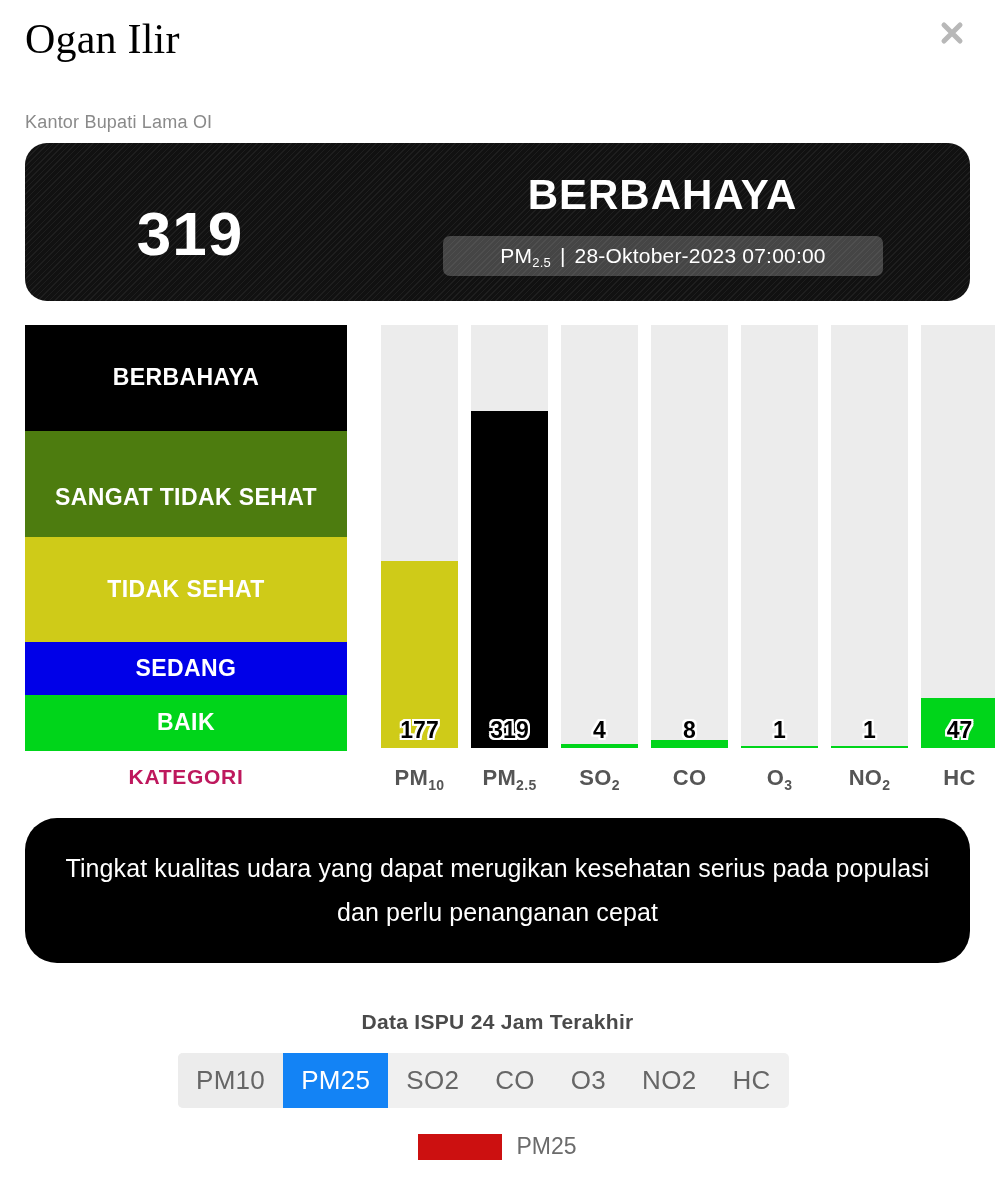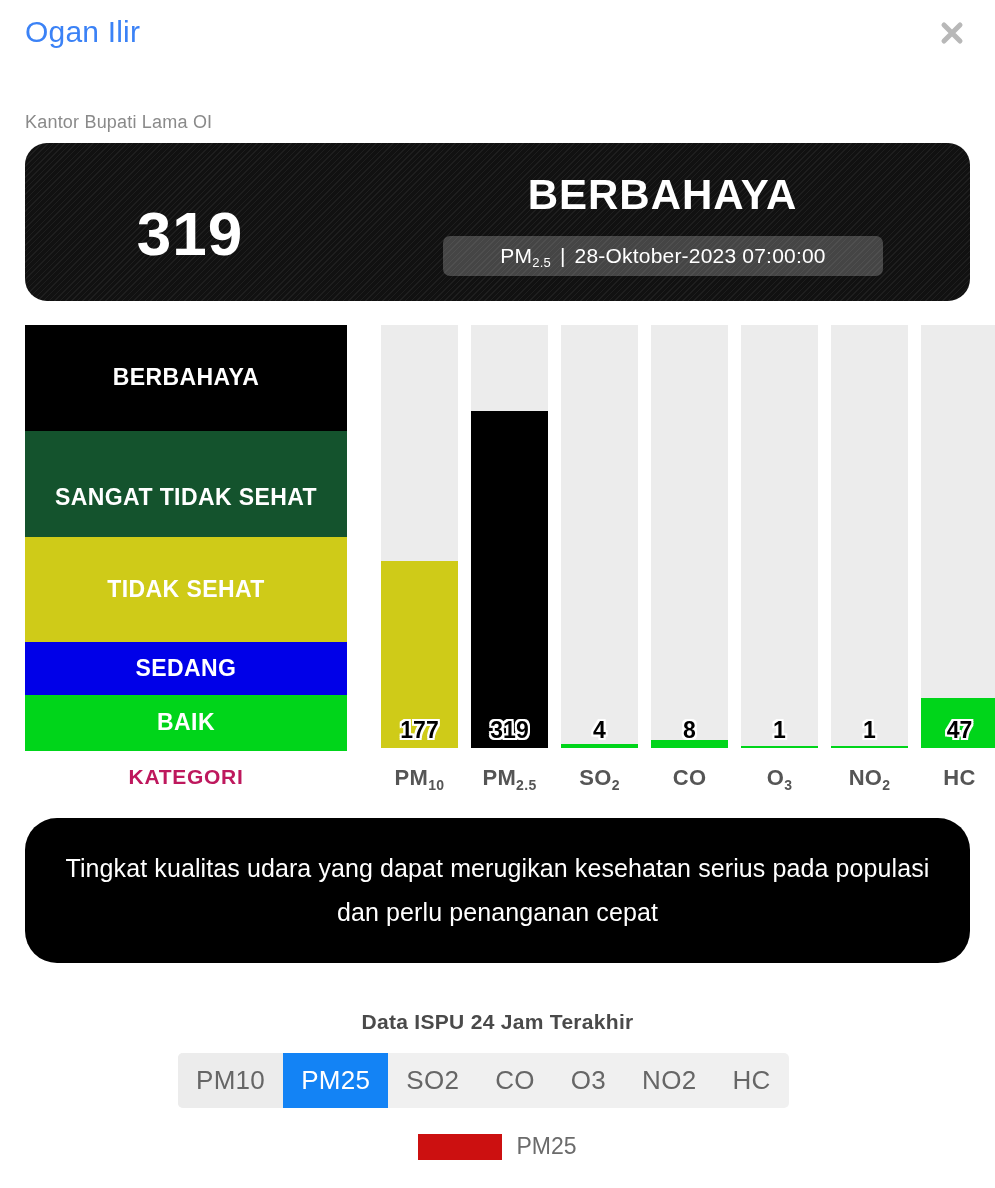--- a/index.html
+++ b/index.html
@@ -8,21 +8,21 @@
     background: #ffffff;
     font-family: "Liberation Sans", sans-serif;
     overflow: hidden;
   }
   .page { position: relative; width: 995px; height: 1188px; background:#fff; }
 
   
   .hdr { position:absolute; left:0; top:0; width:995px; height:120px; }
   .hdr-title {
     position:absolute; left:25px; top:15px;
-    font-size:30px; font-weight:400; color:#3b82f6; letter-spacing:0.2px;
+    font-size:42px; font-weight:400; color:#000000; letter-spacing:0.2px;font-family:Liberation Serif, serif;
   }
   .hdr-sub {
     position:absolute; left:25px; top:70px;
     font-size:18px; font-weight:400; color:#8a8a8a; letter-spacing:0.2px;margin-top:42px;
   }
   .close-btn {
     position:absolute; right:26px; top:16px; width:34px; height:34px;
     cursor:pointer; display:flex; align-items:center; justify-content:center;
   }
   .close-btn svg { display:block; }
@@ -158,21 +158,21 @@
       <span class="pill-sep">|</span>
       <span>28-Oktober-2023 07:00:00</span>
     </div>
   </div>
 
   <div class="chartblock">
     <div class="kat-col" id="kat-col">
         <div class="kat-band" style="top: 0px; height: 105.75px; background: rgb(0, 0, 0);">
           <span>BERBAHAYA</span>
         </div>
-        <div class="kat-band" style="top: 105.75px; height: 134px; background: #14532d;">
+        <div class="kat-band" style="top: 105.75px; height: 134px; background: #4d7c0f;">
           <span>SANGAT TIDAK SEHAT</span>
         </div>
         <div class="kat-band" style="top: 211.5px; height: 105.75px; background: rgb(207, 203, 24);">
           <span>TIDAK SEHAT</span>
         </div>
         <div class="kat-band" style="top: 317.25px; height: 52.875px; background: rgb(0, 0, 232); align-items: center;">
           <span>SEDANG</span>
         </div>
         <div class="kat-band" style="top: 370.125px; height: 56px; background: rgb(0, 213, 26);">
           <span>BAIK</span>

